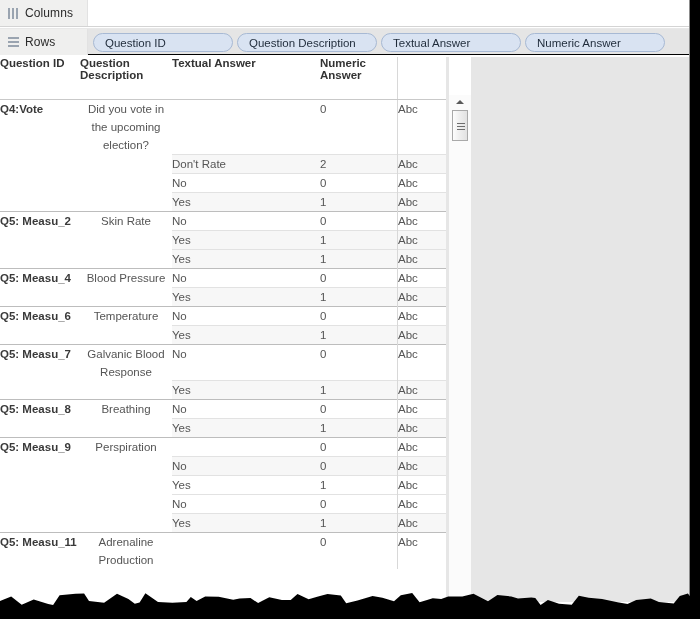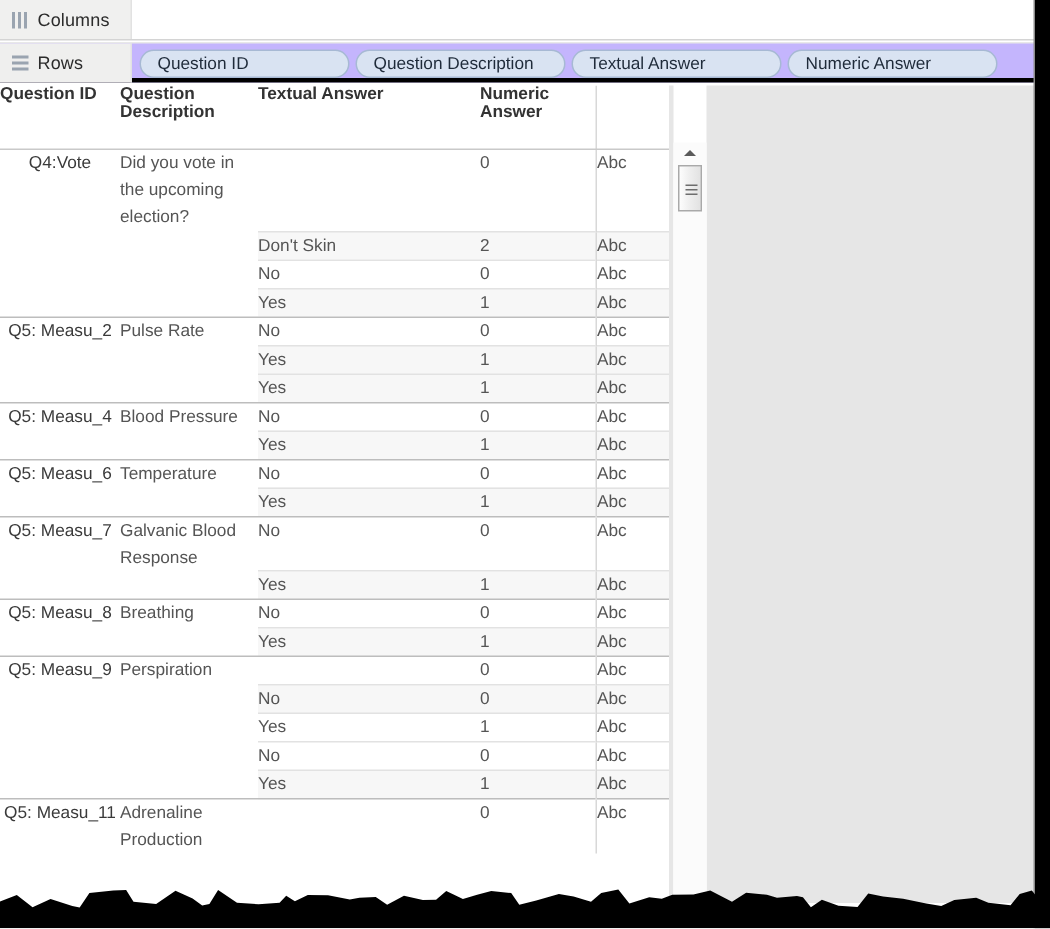--- a/index.html
+++ b/index.html
@@ -10,21 +10,21 @@
   }
   #app{position:relative;width:700px;height:619px;background:#ffffff;overflow:hidden;}
 
   
   .bezel-right{position:absolute;top:0;right:0;width:10px;height:619px;background:#000;}
   .bezel-right-edge{position:absolute;top:0;right:10px;width:1px;height:619px;background:#8c8c8c;}
 
   
   .shelf{position:absolute;left:0;height:27px;box-sizing:border-box;}
   .shelf-cols{top:0;width:690px;background:#ffffff;border-bottom:1px solid #d4d4d4;}
-  .shelf-rows{top:28px;width:690px;background:#c4b5fd;border-bottom:3px solid #000000;border-top:1px solid #e8e8e8;}
+  .shelf-rows{top:28px;width:690px;background:#e5e5e5;border-bottom:1px solid #000000;border-top:1px solid #e8e8e8;}
   .shelf-label{
     position:absolute;left:0;top:0;height:26px;width:88px;
     background:#f0f0ef;display:flex;align-items:center;gap:6px;padding-left:8px;
     box-sizing:border-box;border-right:1px solid #e2e2e2;
     font-size:12px;color:#333;
   }
   .shelf-rows .shelf-label{background:#efefee;}
   .shelf-title{font-size:12px;color:#2b2b2b;letter-spacing:.1px;}
 
   .ico-cols,.ico-rows{display:inline-block;width:11px;height:11px;position:relative;flex:none;}
@@ -56,22 +56,22 @@
     border-bottom:1px solid #c9c9c9;
   }
   th.h-qid{width:80px;padding-left:10px;}
   th.h-qdesc{width:92px;padding-left:5px;}
   th.h-ta{width:148px;padding-left:5px;}
   th.h-na{width:77px;padding-left:5px;border-right:1px solid #d8d8d8;}
   th.h-abc{width:49px;border-right:1px solid #c9c9c9;}
 
   tr.r td{height:18px;line-height:18px;font-size:11.5px;}
   tr.alt td{background:#f7f7f7;}
-  td.qid{padding-left:10px;font-weight:normal;color:#3a3a3a;white-space:nowrap;background:transparent!important;text-align:center;}
-  td.qdesc{padding-left:5px;color:#555;background:transparent!important;line-height:13px;padding-top:2px;}
+  td.qid{padding-left:10px;font-weight:bold;color:#3a3a3a;white-space:nowrap;background:transparent!important;}
+  td.qdesc{padding-left:5px;color:#555;background:transparent!important;line-height:13px;padding-top:2px;text-align:center;}
   td.ta{padding-left:5px;color:#555;border-top:1px solid #e2e2e2;}
   td.na{padding-left:5px;color:#555;border-top:1px solid #e2e2e2;border-right:1px solid #d8d8d8;}
   td.abc{text-align:left;padding-right:10px;color:#555;border-top:1px solid #e2e2e2;border-right:1px solid #c9c9c9;}
   tr.grp td.ta,tr.grp td.na,tr.grp td.abc{border-top:1px solid #bdbdbd;}
   tr.grp td.qid,tr.grp td.qdesc{border-top:1px solid #bdbdbd;}
 
   
   .vsb{position:absolute;left:449px;top:95px;width:22px;height:507px;background:#fbfbfb;}
   .vsb-up{position:absolute;left:0;top:0;width:22px;height:13px;display:flex;align-items:center;justify-content:center;}
   .vsb-up .arw{width:0;height:0;border-left:4px solid transparent;border-right:4px solid transparent;border-bottom:4px solid #5a5a5a;}
@@ -144,41 +144,41 @@
           <tr class="r grp">
             <td class="qid">Q4:Vote</td>
             <td class="qdesc">Did you vote in the upcoming election?</td>
             <td class="ta"></td>
             <td class="na">0</td>
             <td class="abc">Abc</td>
           </tr>
           <tr class="r alt">
             <td class="qid"></td>
             <td class="qdesc"></td>
-            <td class="ta">Don't Skin</td>
+            <td class="ta">Don't Rate</td>
             <td class="na">2</td>
             <td class="abc">Abc</td>
           </tr>
           <tr class="r">
             <td class="qid"></td>
             <td class="qdesc"></td>
             <td class="ta">No</td>
             <td class="na">0</td>
             <td class="abc">Abc</td>
           </tr>
           <tr class="r alt">
             <td class="qid"></td>
             <td class="qdesc"></td>
             <td class="ta">Yes</td>
             <td class="na">1</td>
             <td class="abc">Abc</td>
           </tr>
           <tr class="r grp">
             <td class="qid">Q5: Measu_2</td>
-            <td class="qdesc">Pulse Rate</td>
+            <td class="qdesc">Skin Rate</td>
             <td class="ta">No</td>
             <td class="na">0</td>
             <td class="abc">Abc</td>
           </tr>
           <tr class="r alt">
             <td class="qid"></td>
             <td class="qdesc"></td>
             <td class="ta">Yes</td>
             <td class="na">1</td>
             <td class="abc">Abc</td>

